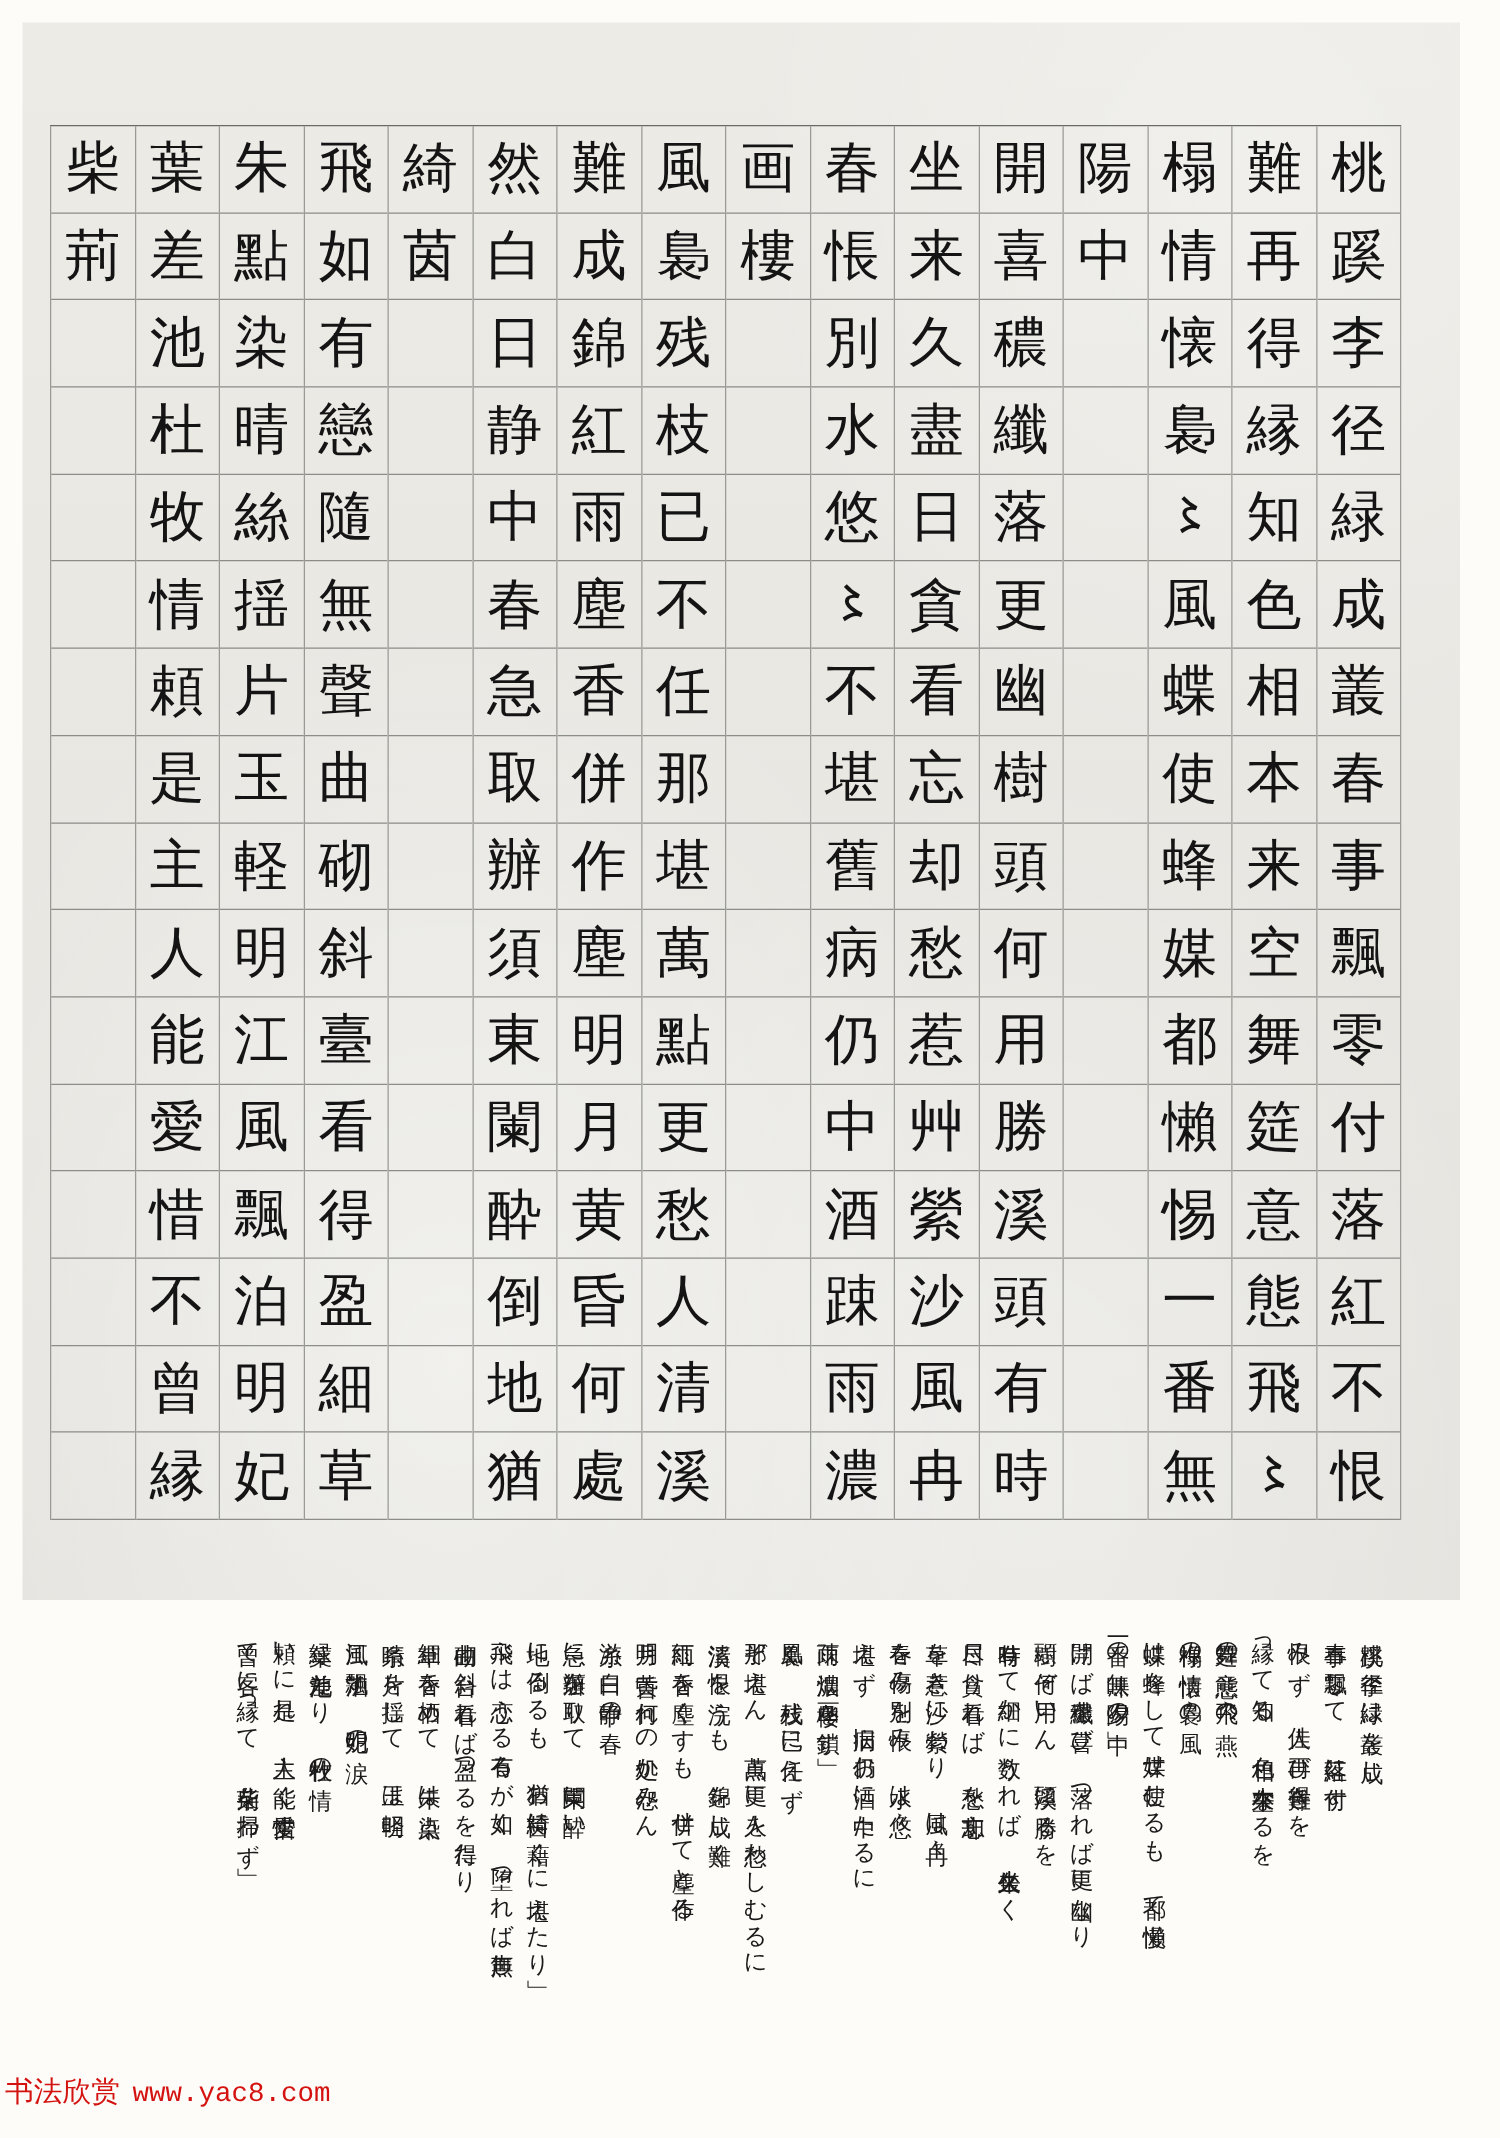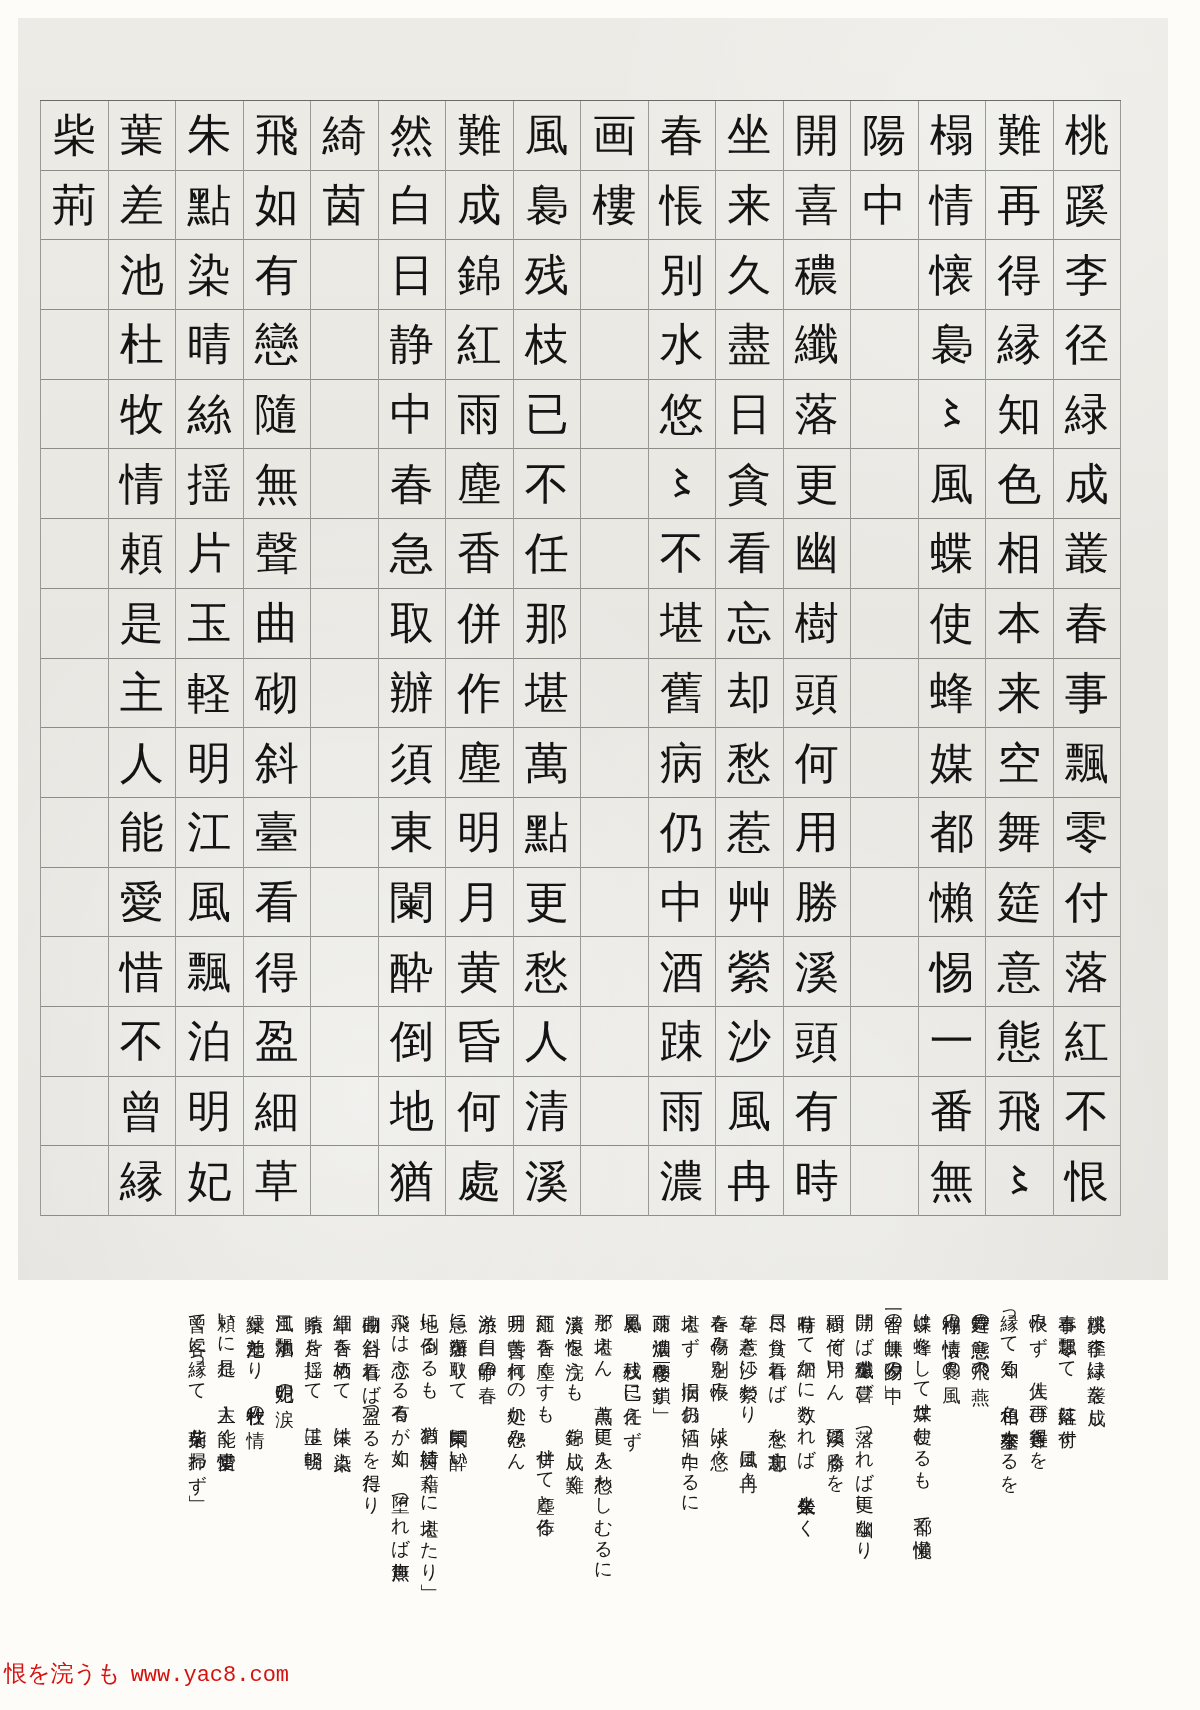--- a/index.html
+++ b/index.html
@@ -382,14 +382,14 @@
     <div class="reading-line">曲砌 斜台 看れば盈つるを得たり</div>
     <div class="reading-line">細草 香を栖めて 朱は点染</div>
     <div class="reading-line">晴糸 片を揺して 玉は軽明</div>
     <div class="reading-line">江風 飄泊す 明妃の涙</div>
     <div class="reading-line">緑葉 差池たり 杜牧の情</div>
     <div class="reading-line">頼いに是れ 主人 能く愛惜す</div>
     <div class="reading-line">曾て客に縁って 柴荊を掃わず」</div>
   </div>
 
 <div class="watermark">
-  <span>恨を浣うも</span><span class="url">www.yac8.com</span>
+  <span>书法欣赏</span><span class="url">www.yac8.com</span>
 </div>
 
 </body></html>

